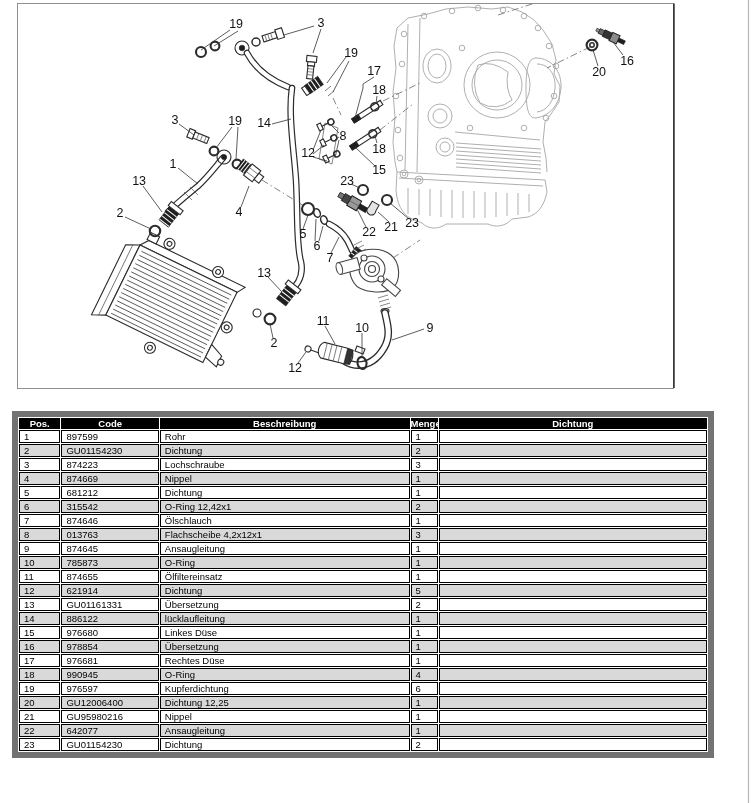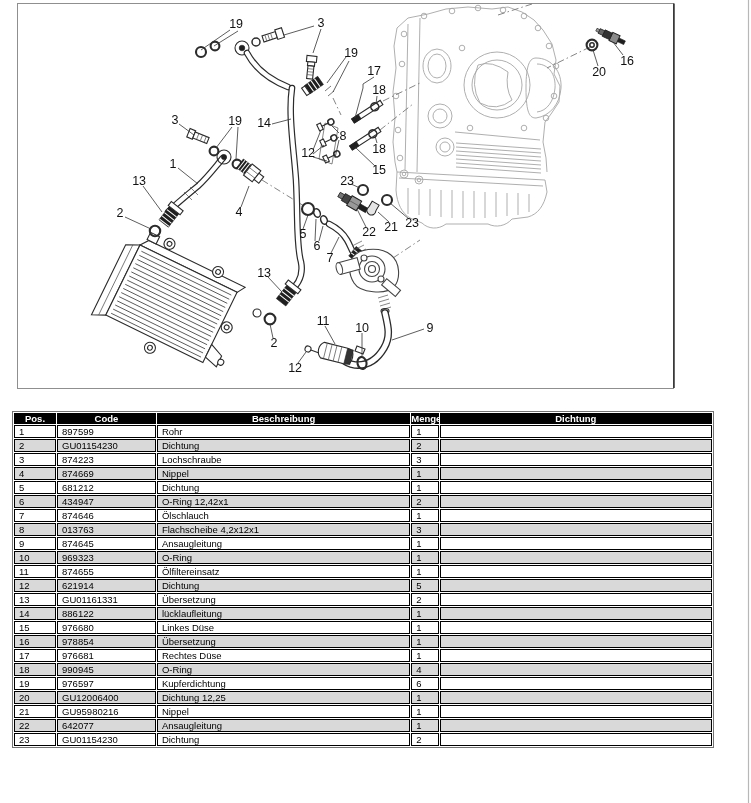--- a/index.html
+++ b/index.html
@@ -30,21 +30,21 @@
   
   #callout-layer{position:absolute;left:0;top:0;width:751px;height:403px;}
   .callout{
     position:absolute;transform:translate(-50%,-50%);
     font-size:12.5px;color:#111;white-space:nowrap;letter-spacing:-0.2px;
   }
   
   #parts-table{
     position:absolute;left:12px;top:411px;width:702px;
     border-collapse:separate;border-spacing:1px;background:#ffffff;
-    border:1px solid #737373;table-layout:fixed;
+    border:6px solid #737373;table-layout:fixed;
   }
   #parts-table th{
     background:#000;color:#fff;font-weight:bold;font-size:9.5px;
     height:11px;line-height:11px;padding:0;text-align:center;
     overflow:hidden;white-space:nowrap;border:0;
   }
   #parts-table td{
     border:1px solid #000;font-size:9.5px;color:#000;
     height:11px;line-height:11px;padding:0 1px 0 4px;
     white-space:nowrap;overflow:hidden;background:#fff;
@@ -493,21 +493,21 @@
       </tr>
       <tr>
         <td>5</td>
         <td>681212</td>
         <td>Dichtung</td>
         <td>1</td>
         <td>&nbsp;</td>
       </tr>
       <tr class="alt">
         <td>6</td>
-        <td>434947</td>
+        <td>315542</td>
         <td>O-Ring 12,42x1</td>
         <td>2</td>
         <td>&nbsp;</td>
       </tr>
       <tr>
         <td>7</td>
         <td>874646</td>
         <td>Ölschlauch</td>
         <td>1</td>
         <td>&nbsp;</td>
@@ -521,21 +521,21 @@
       </tr>
       <tr>
         <td>9</td>
         <td>874645</td>
         <td>Ansaugleitung</td>
         <td>1</td>
         <td>&nbsp;</td>
       </tr>
       <tr class="alt">
         <td>10</td>
-        <td>969323</td>
+        <td>785873</td>
         <td>O-Ring</td>
         <td>1</td>
         <td>&nbsp;</td>
       </tr>
       <tr>
         <td>11</td>
         <td>874655</td>
         <td>Ölfiltereinsatz</td>
         <td>1</td>
         <td>&nbsp;</td>

